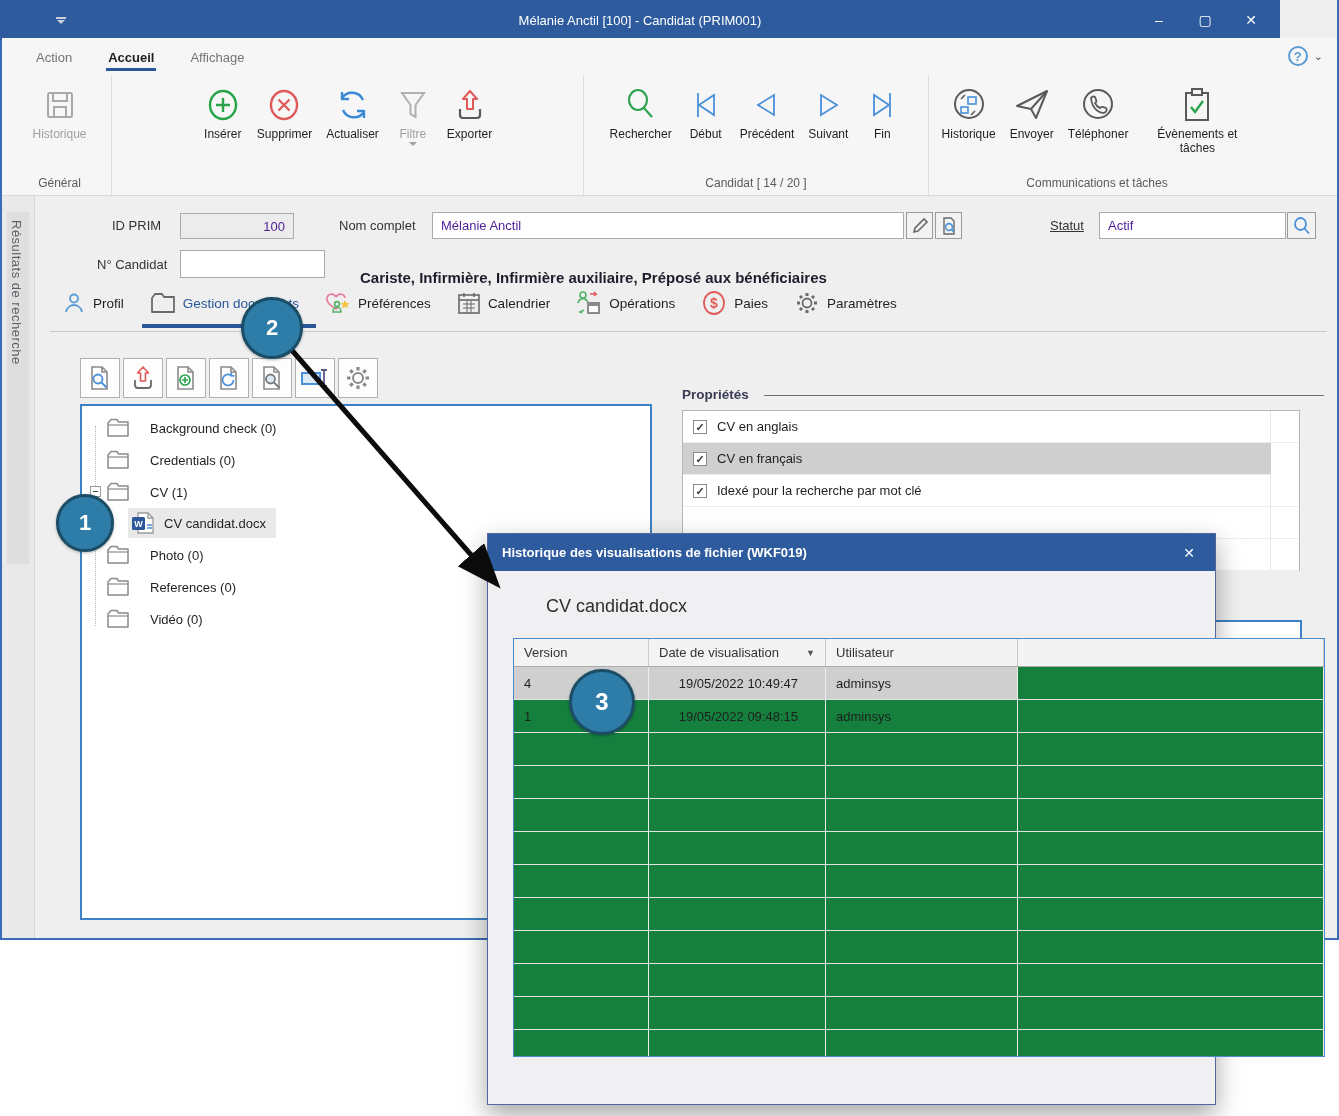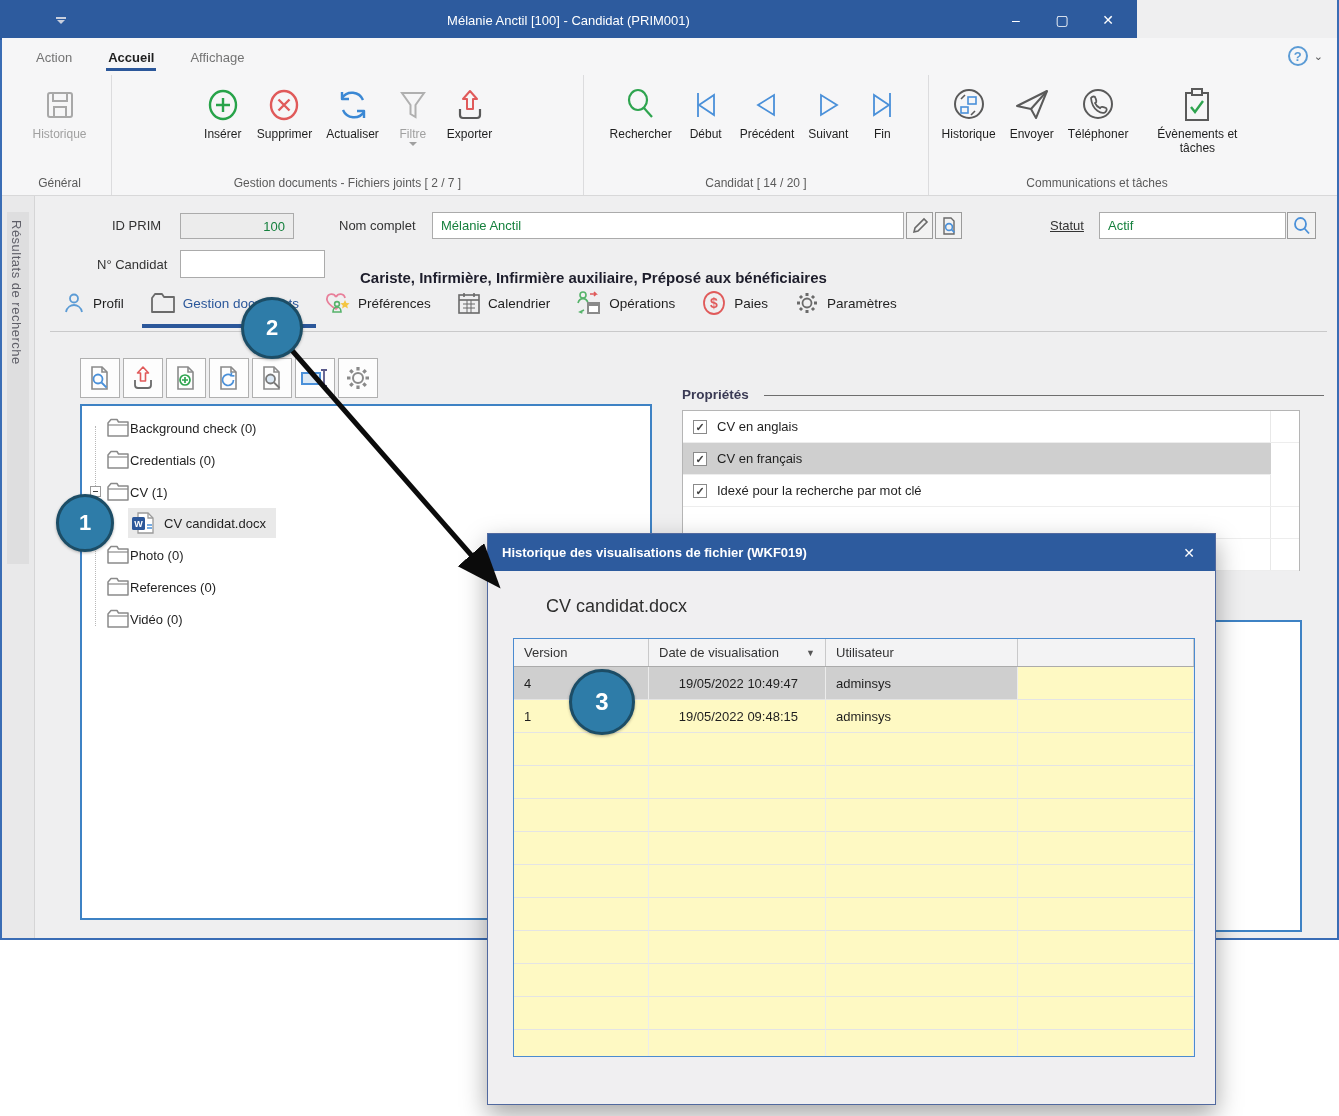--- a/index.html
+++ b/index.html
@@ -5,21 +5,21 @@
   * { margin:0; padding:0; box-sizing:border-box; }
   html,body { background:#fff; }
   body { font-family:"Liberation Sans", sans-serif; }
   .page { position:relative; width:1339px; height:1116px; background:#fff; overflow:hidden; }
 
   
   .app-window { position:absolute; left:0; top:0; width:1339px; height:940px;
     background:#efeff0; border:2px solid #3a6db5; border-top:none; }
 
   
-  .titlebar { position:absolute; left:-2px; top:0; width:1137px; height:40px; background:#2d5b9e;
+  .titlebar { position:absolute; left:-2px; top:0; width:1280px; height:40px; background:#2d5b9e;
     display:flex; align-items:center; color:#fff; }
   .qat { position:absolute; left:50px; top:9px; width:22px; height:22px; display:flex; flex-direction:column;
     align-items:center; justify-content:center; gap:1px; cursor:pointer; }
   .qat .bar { width:10px; height:2px; background:#c9cfdd; }
   .qat .chev { width:0; height:0; border-left:4px solid transparent; border-right:4px solid transparent; border-top:4px solid #c9cfdd; }
   .title { position:absolute; left:0; right:0; text-align:center; font-size:13px; color:#fff; }
   .win-controls { position:absolute; right:6px; top:0; height:40px; display:flex; }
   .wbtn { width:46px; height:40px; display:flex; align-items:center; justify-content:center;
     color:#fff; font-size:14px; cursor:pointer; }
 
@@ -44,42 +44,42 @@
   .rbtn.disabled .rlbl { color:#a0a0a0; }
   .rbtn .chev-small { margin-top:1px; width:0; height:0; border-left:4px solid transparent; border-right:4px solid transparent; border-top:4px solid #a0a0a0; }
 
   
   .sidebar-strip { position:absolute; left:0; top:196px; width:33px; height:742px; background:#e9e9ea; border-right:1px solid #d5d5d6; }
   .vtab-bg { position:absolute; left:5px; top:16px; width:22px; height:352px; background:#dededf; }
   .vtab { position:absolute; left:7px; top:24px; writing-mode:vertical-rl; font-size:13px; color:#5f5f68; letter-spacing:.5px; cursor:pointer; }
 
   
   .flabel { position:absolute; font-size:13px; color:#333; }
-  .field { position:absolute; border:1px solid #ababab; background:#fff; font-size:13px; color:#15803d;
+  .field { position:absolute; border:1px solid #ababab; background:#fff; font-size:13px; color:#4c1d95;
     padding:0 8px; font-family:"Liberation Sans",sans-serif; }
   .field.gray { background:#ececec; text-align:right; }
   .sq-btn { position:absolute; width:27px; height:27px; border:1px solid #9b9b9b; background:#f2f2f2;
     display:flex; align-items:center; justify-content:center; cursor:pointer; }
   .headline { position:absolute; font-size:15px; font-weight:bold; color:#1d1d2b;margin-top:13px; }
 
   
   .rec-tabs { position:absolute; left:60px; top:290px; display:flex; align-items:center; gap:26px; }
   .rectab { display:flex; align-items:center; gap:7px; font-size:13.5px; color:#1f1f1f; cursor:pointer; }
   .rectab.active .rectab-lbl { color:#2b579a; }
   .tab-underline { position:absolute; left:140px; top:324px; width:174px; height:4px; background:#2b579a; }
   .tabs-sep { position:absolute; left:48px; top:331px; width:1277px; height:1px; background:#c9c9ca; }
 
   
   .doc-toolbar { position:absolute; left:78px; top:358px; display:flex; gap:3px; }
   .tbtn { width:40px; height:40px; background:#fdfdfd; border:1px solid #b0b0b0; display:flex;
     align-items:center; justify-content:center; cursor:pointer; }
 
   
   .tree-panel { position:absolute; left:78px; top:404px; width:572px; height:516px; background:#fff; border:2px solid #3e82c4; }
-  .tree-item { position:absolute; left:0; display:flex; align-items:center; gap:0; height:28px; cursor:pointer; font-size:13px; color:#1f1f1f; }
+  .tree-item { position:absolute; left:0; display:flex; align-items:center; gap:20px; height:28px; cursor:pointer; font-size:13px; color:#1f1f1f; }
   .expander { width:11px; height:11px; border:1px solid #9a9a9a; background:#fff; position:relative; }
   .expander::after { content:""; position:absolute; left:2px; top:4px; width:5px; height:1px; background:#444; }
   .file-sel { background:#e9e9e9; padding:3px 10px 3px 2px; display:flex; align-items:center; gap:8px; }
   .tree-guide { position:absolute; border-left:1px dotted #b8b8b8; }
 
   
   .props-title { position:absolute; left:680px; top:387px; font-size:13.5px; font-weight:bold; color:#3a3a54; }
   .props-rule { position:absolute; left:762px; top:395px; width:560px; height:1px; background:#6e6e6e; }
   .props-box { position:absolute; left:680px; top:410px; width:618px; height:161px; background:#fff; border:1px solid #b5b5b5; }
   .props-filler-line { position:absolute; right:28px; top:0; bottom:0; width:1px; background:#e8e8e8; }
@@ -91,21 +91,21 @@
 
   .comment-box { position:absolute; left:690px; top:620px; width:610px; height:312px; background:#fff; border:2px solid #3e82c4; }
 
   
   .dialog { position:absolute; left:487px; top:533px; width:729px; height:572px; background:#f0eff1;
     border:1px solid #51699f; box-shadow:0 10px 24px rgba(0,0,0,.35); z-index:30; }
   .dlg-titlebar { height:37px; background:#2d5b9e; display:flex; align-items:center; padding:0 14px; }
   .dlg-title { color:#fff; font-size:13px; font-weight:bold; flex:1; }
   .dlg-close { color:#fff; font-size:14px; cursor:pointer; padding:2px 6px; }
   .dlg-file-title { position:absolute; left:58px; top:62px; font-size:18px; color:#2e2e2e; }
-  .dlg-table { position:absolute; left:25px; top:104px; width:682px; height:419px; background:#fef9c3;
+  .dlg-table { position:absolute; left:25px; top:104px; width:812px; height:419px; background:#15803d;
     border:1px solid #4b8bd0; overflow:hidden; }
   .trow { display:grid; grid-template-columns:135px 177px 192px 1fr; }
   .thead { height:28px; background:#f3f3f4; border-bottom:1px solid #ababab; }
   .thead .tcell { font-size:13px; color:#333; display:flex; align-items:center; padding:0 10px; border-right:1px solid #c9c9ca; }
   .tdata { height:33px; }
   .tdata .tcell { font-size:13px; color:#1f1f1f; display:flex; align-items:center; padding:0 10px;
     border-right:1px solid #ececec; border-bottom:1px solid #e4e4e4; }
   .tcell.right { justify-content:flex-end; padding-right:27px; }
   .tcell.hl { background:#cfcfcf; }
   .sort-arrow { margin-left:auto; font-size:9px; color:#555; }
@@ -208,21 +208,20 @@
             <div class="rbtn">
               <span class="ric">
                 <svg width="40" height="40" viewBox="0 0 40 40" fill="none">
                   <path d="M20 6l7 8h-4v10h-6V14h-4l7-8z" stroke="#e05a5a" stroke-width="2" stroke-linejoin="round"></path>
                   <path d="M10 24v6a3 3 0 0 0 3 3h14a3 3 0 0 0 3-3v-6" stroke="#5a5a5a" stroke-width="2.2"></path>
                 </svg>
               </span>
               <span class="rlbl">Exporter</span>
             </div>
           </div>
-          <div class="glabel">Gestion documents - Fichiers joints [ 2 / 7 ]</div>
         </div>
 
         <div class="rgroup" style="width:345px;">
           <div class="btns">
             <div class="rbtn">
               <span class="ric">
                 <svg width="40" height="40" viewBox="0 0 40 40" fill="none">
                   <ellipse cx="17" cy="15" rx="9" ry="10" stroke="#2ea44f" stroke-width="2.2"></ellipse>
                   <path d="M23 23l8 9" stroke="#2ea44f" stroke-width="2.2"></path>
                 </svg>

